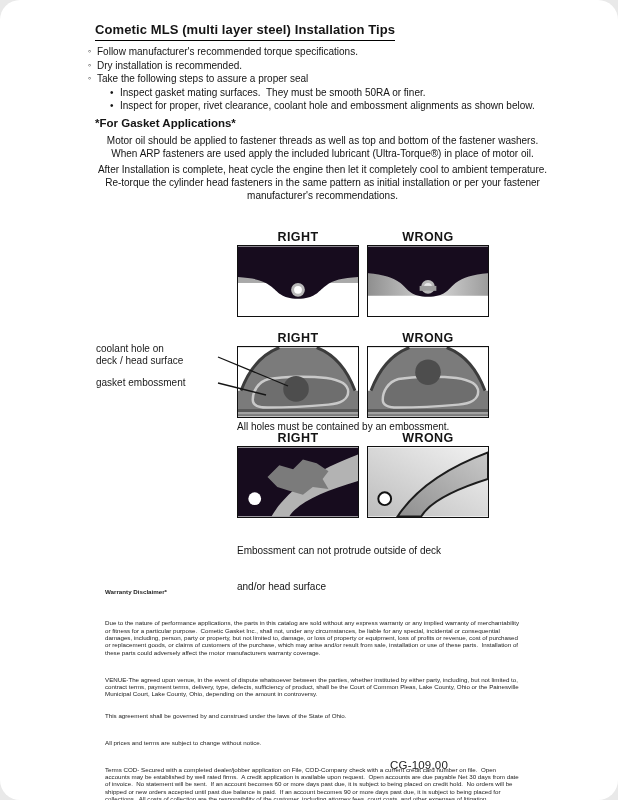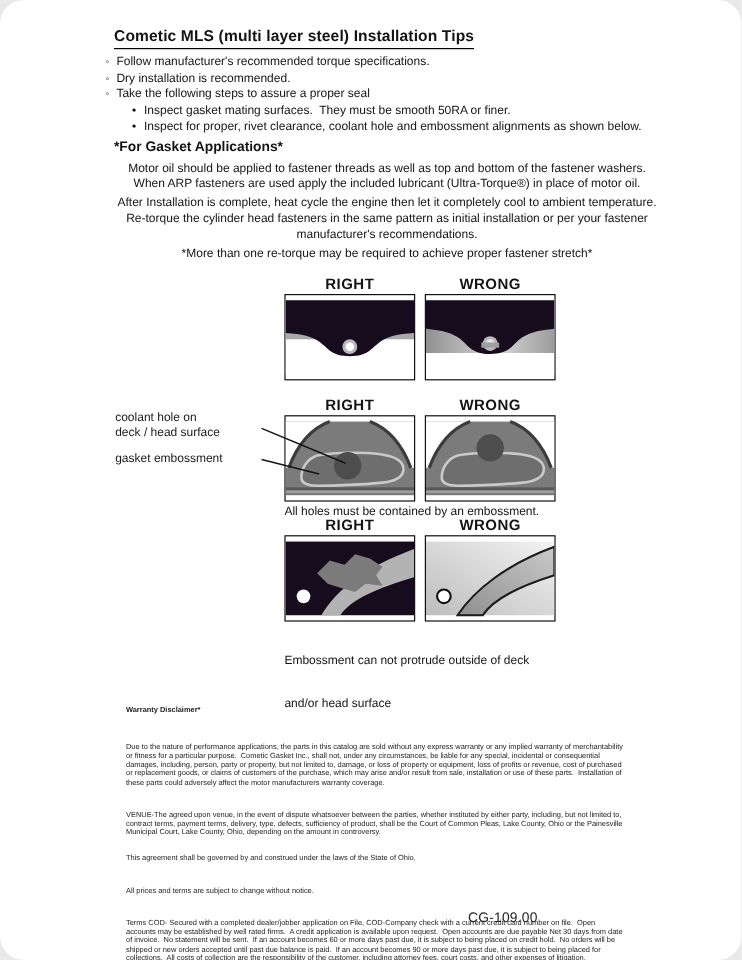--- a/index.html
+++ b/index.html
@@ -20,21 +20,21 @@
   .bullet.sub{margin-left:22px;}
   .bullet.sub .mk{width:10px;flex:0 0 10px;font-size:10px;}
 
   .diesel-heading{left:95px;top:117px;font-size:11.5px;font-weight:700;}
   .para{left:95px;width:455px;font-size:10px;line-height:13.2px;text-align:center;}
   .p1{top:134px;}
   .p2{top:163px;}
   .p3{top:205px;}
 
   .diagrams{left:237px;top:230px;width:252px;height:315px;}
-  .dg-row{position:absolute;left:0;width:226px;}
+  .dg-row{position:absolute;left:0;width:252px;}
   .dg-row.r1{top:0;}
   .dg-row.r2{top:101px;}
   .dg-row.r3{top:201px;}
   .dg-heads{display:flex;gap:8px;}
   .dg-heads span{width:125px;text-align:center;font-size:12.5px;font-weight:700;letter-spacing:.4px;}
   .dg-panels{display:flex;gap:8px;margin-top:1px;}
   .panel{display:block;width:122px;height:70px;border:1.5px solid #101010;background:#fff;}
   .dg-caption{margin-top:3px;font-size:10px;line-height:12px;}
 
   .ann{left:96px;width:120px;text-align:left;font-size:10px;line-height:11.5px;color:#1a1a1a;}
@@ -75,21 +75,20 @@
     </div>
     <div class="bullet sub">
       <span class="mk">•</span>
       <span class="t">Inspect for proper, rivet clearance, coolant hole and embossment alignments as shown below.</span>
     </div>
   </div>
 
   <div class="abs diesel-heading">*For Gasket Applications*</div>
   <div class="abs para p1 t">Motor oil should be applied to fastener threads as well as top and bottom of the fastener washers. When ARP fasteners are used apply the included lubricant (Ultra-Torque®) in place of motor oil.</div>
   <div class="abs para p2 t">After Installation is complete, heat cycle the engine then let it completely cool to ambient temperature. Re-torque the cylinder head fasteners in the same pattern as initial installation or per your fastener manufacturer's recommendations.</div>
-  <div class="abs para p3 t">*More than one re-torque may be required to achieve proper fastener stretch*</div>
 
   <div class="abs diagrams">
 
     <div class="dg-row r1">
       <div class="dg-heads">
         <span>RIGHT</span>
         <span>WRONG</span>
       </div>
       <div class="dg-panels">
         <svg class="panel" viewBox="0 0 122 70">

